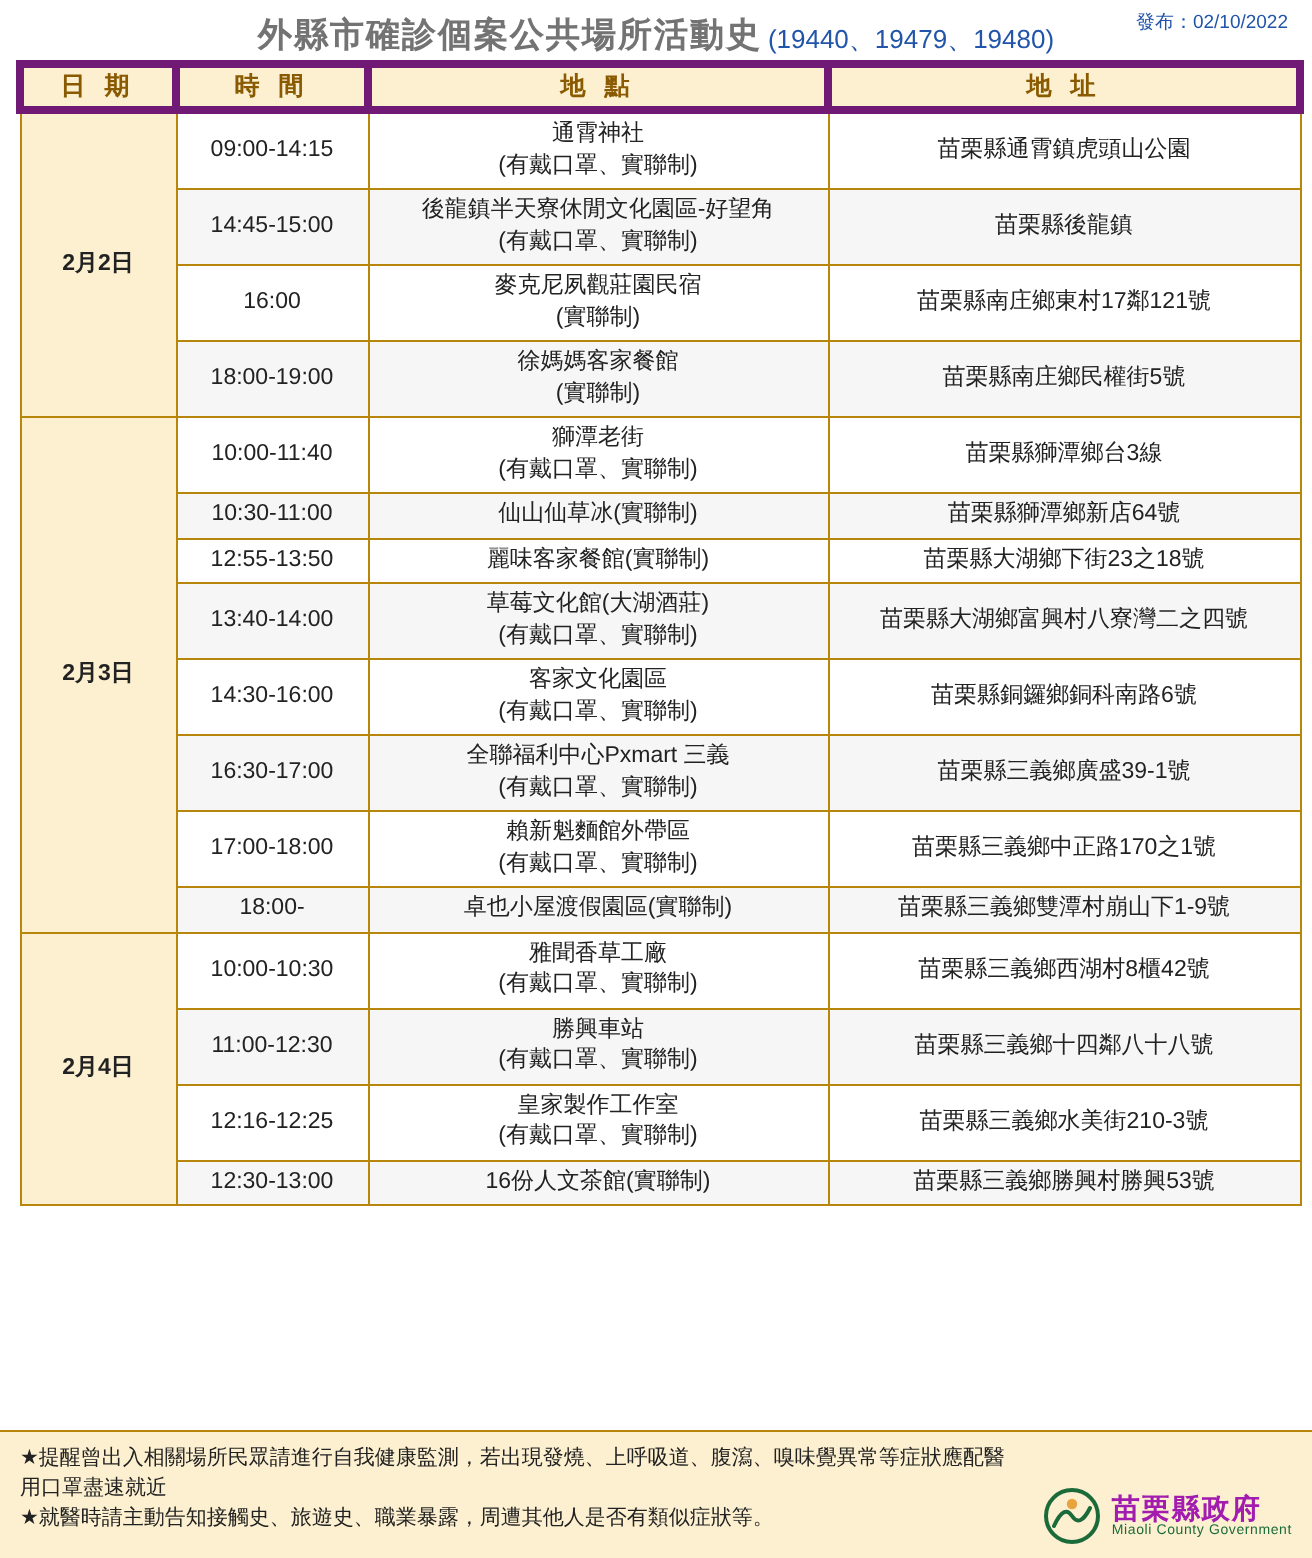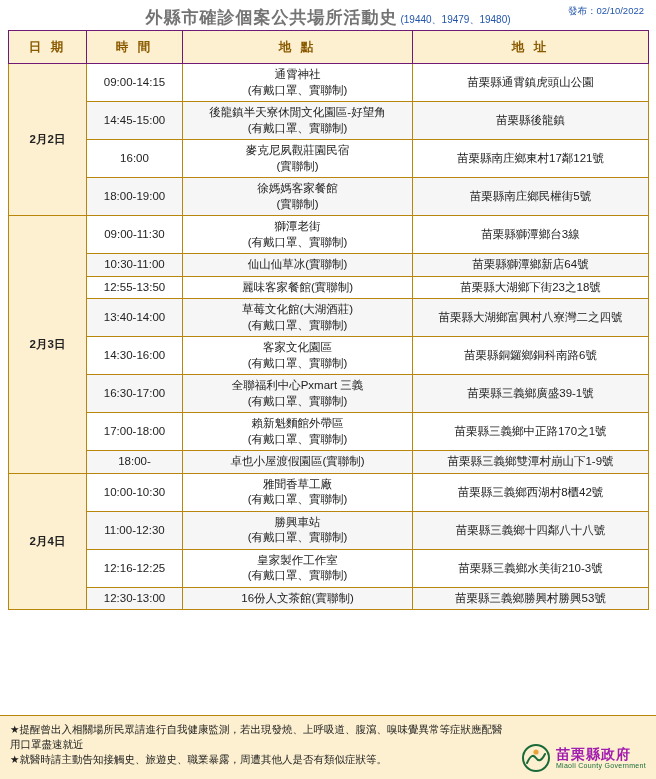--- a/index.html
+++ b/index.html
@@ -35,21 +35,21 @@
   .title-main {
     display: inline-block;
     font-size: 17px;
     font-weight: bold;
     color: #737373;
     letter-spacing: 1px;
     vertical-align: middle;
   }
   .title-sub {
     display: inline-block;
-    font-size: 10px;
+    font-size: 13px;
     color: #2255aa;
     vertical-align: middle;
     margin-left: 3px;
     position: relative;
     top: 2px;
   }
   .report-date {
     position: absolute;
     right: 12px;
     top: 5px;
@@ -69,22 +69,22 @@
   table.main col.c-date { width: 78px; }
   table.main col.c-time { width: 96px; }
   table.main col.c-place { width: 230px; }
   table.main col.c-addr { width: 236px; }
 
   table.main thead th {
     background: #fdf0d0;
     color: #8a5a00;
     font-size: 12.5px;
     font-weight: bold;
-    height: 33px;
-    border: 1px solid #701a75;
+    height: 23px;
+    border: 4px solid #701a75;
     letter-spacing: 3px;
   }
   table.main td {
     border: 1px solid #b8860b;
     font-size: 11.5px;
     color: #222;
     text-align: center;
     vertical-align: middle;
     padding: 3px 2px;
     line-height: 1.35;
@@ -214,21 +214,21 @@
           <td class="time-cell">18:00-19:00</td>
           <td class="place-cell">
             <span>徐媽媽客家餐館</span>
             <span class="place-line2">(實聯制)</span>
           </td>
           <td class="addr-cell">苗栗縣南庄鄉民權街5號</td>
         </tr>
 
         <tr class="plain">
           <td class="date-cell" rowspan="8">2月3日</td>
-          <td class="time-cell">09:00-11:30</td>
+          <td class="time-cell">10:00-11:40</td>
           <td class="place-cell">
             <span>獅潭老街</span>
             <span class="place-line2">(有戴口罩、實聯制)</span>
           </td>
           <td class="addr-cell">苗栗縣獅潭鄉台3線</td>
         </tr>
         <tr class="alt">
           <td class="time-cell">10:30-11:00</td>
           <td class="place-cell">
             <span>仙山仙草冰(實聯制)</span>

